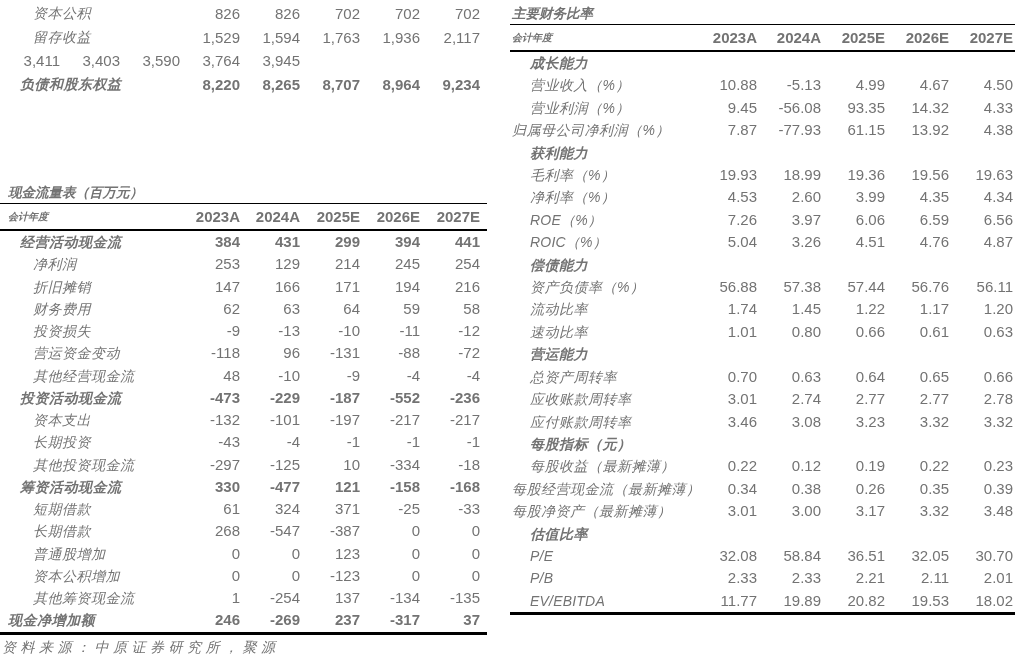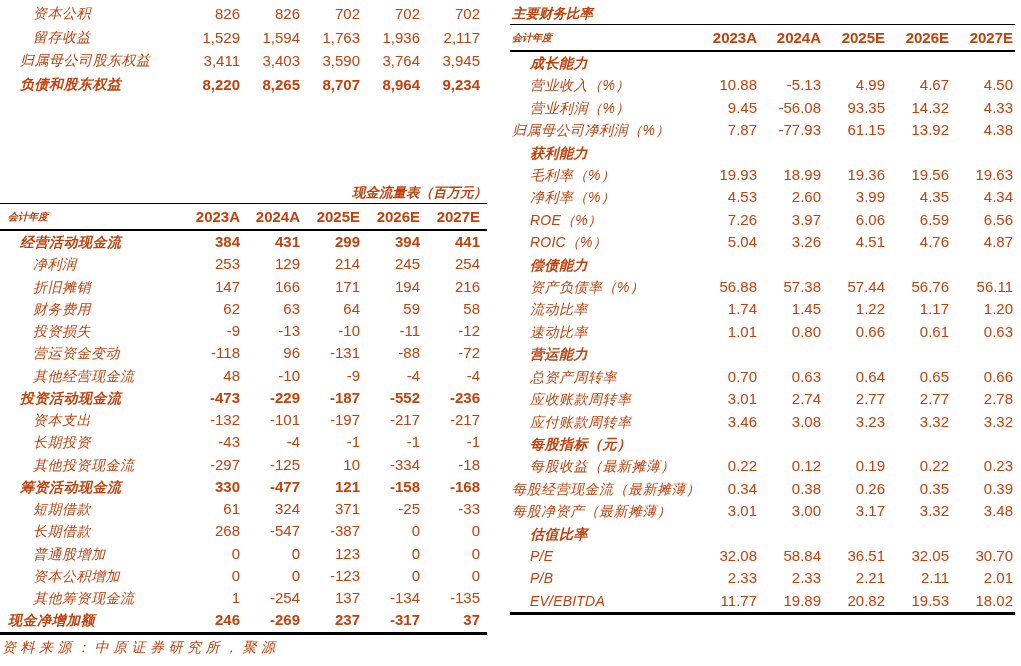--- a/index.html
+++ b/index.html
@@ -1,21 +1,21 @@
 <!DOCTYPE html>
 <html><head>
 <meta charset="utf-8">
 <style>
   html, body { margin: 0; padding: 0; background: #ffffff; }
   .page {
     position: relative;
     width: 1021px;
     height: 666px;
     background: #ffffff;
-    color: #c2410c;
+    color: #737373;
     font-family: "Liberation Sans", sans-serif;
     overflow: hidden;
   }
 
   
   .ttitle {
     font-size: 13.5px;
     font-weight: bold;
     font-style: italic;
     height: 20px;
@@ -52,21 +52,21 @@
     font-size: 15px;
   }
 
   
   .col-left { position: absolute; left: 0; top: 0; width: 487px; }
 
   .bs-tail { position: absolute; left: 0; top: 2px; width: 487px; }
   .bs-tail .trow { height: 23.5px; line-height: 23.5px; padding-right: 7px; }
 
   .cf { position: absolute; left: 0; top: 183px; width: 487px; }
-  .cf .ttitle { padding-left: 8px; text-align: right; }
+  .cf .ttitle { padding-left: 8px; }
   .cf .thead { padding-left: 8px; padding-right: 7px; }
   .cf .trow { height: 22.26px; line-height: 22.26px; padding-right: 7px; }
   .cf .rows { border-bottom: 3px solid #000; }
 
   .col-left .ind0 .label { padding-left: 8px; }
   .col-left .ind1 .label { padding-left: 20px; }
   .col-left .ind2 .label { padding-left: 33px; }
 
   .source {
     position: absolute;
@@ -107,21 +107,20 @@
           </div>
           <div class="trow ind2">
             <span class="label">留存收益</span>
             <span class="val">1,529</span>
             <span class="val">1,594</span>
             <span class="val">1,763</span>
             <span class="val">1,936</span>
             <span class="val">2,117</span>
           </div>
           <div class="trow ind1">
-            <span class="label">归属母公司股东权益</span>
             <span class="val">3,411</span>
             <span class="val">3,403</span>
             <span class="val">3,590</span>
             <span class="val">3,764</span>
             <span class="val">3,945</span>
           </div>
           <div class="trow ind1 bold">
             <span class="label">负债和股东权益</span>
             <span class="val">8,220</span>
             <span class="val">8,265</span>

